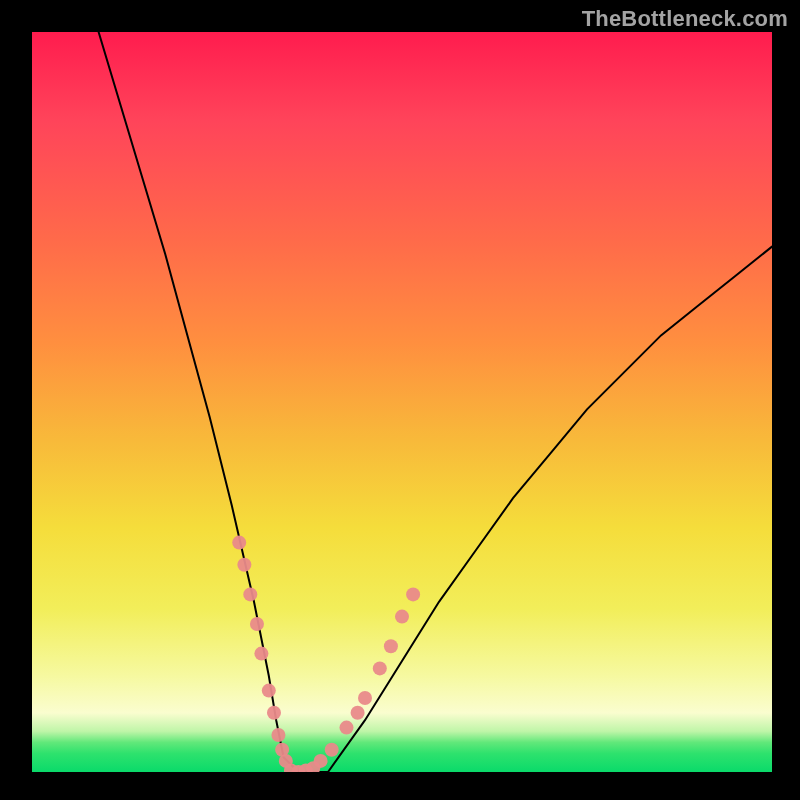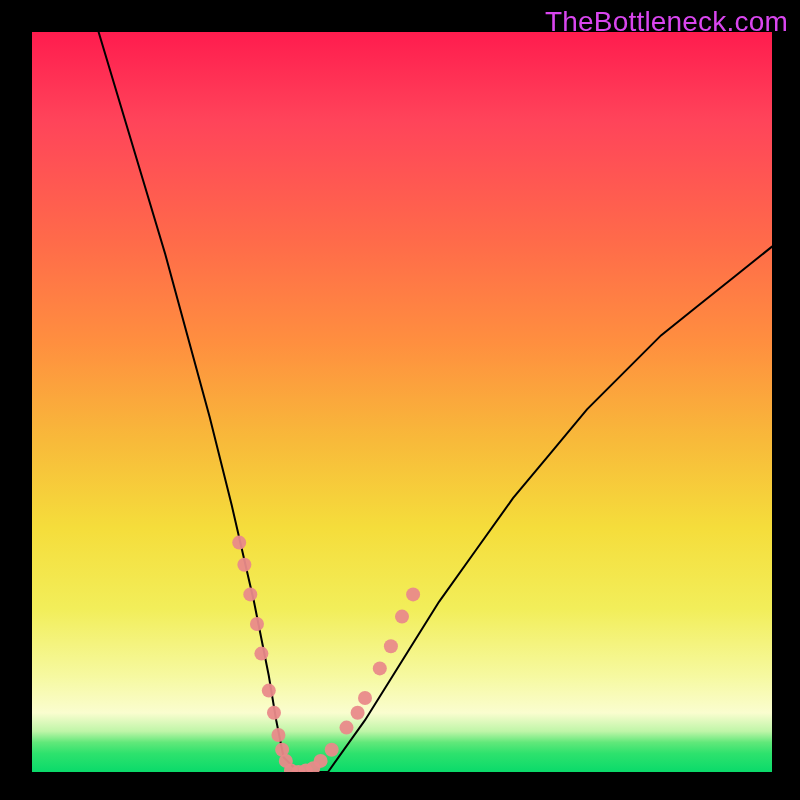--- a/index.html
+++ b/index.html
@@ -8,23 +8,23 @@
     height: 800px;
     background: #000;
     position: relative;
     overflow: hidden;
     font-family: Arial, sans-serif;
   }
   .watermark {
     position: absolute;
     top: 6px;
     right: 12px;
-    color: #d946ef;
-    font-size: 28px;
-    font-weight: 400;
+    color: #a3a3a3;
+    font-size: 22px;
+    font-weight: 700;
     letter-spacing: 0.2px;
     z-index: 10;
   }
   .plot-area {
     position: absolute;
     left: 32px;
     top: 32px;
     width: 740px;
     height: 740px;
     

